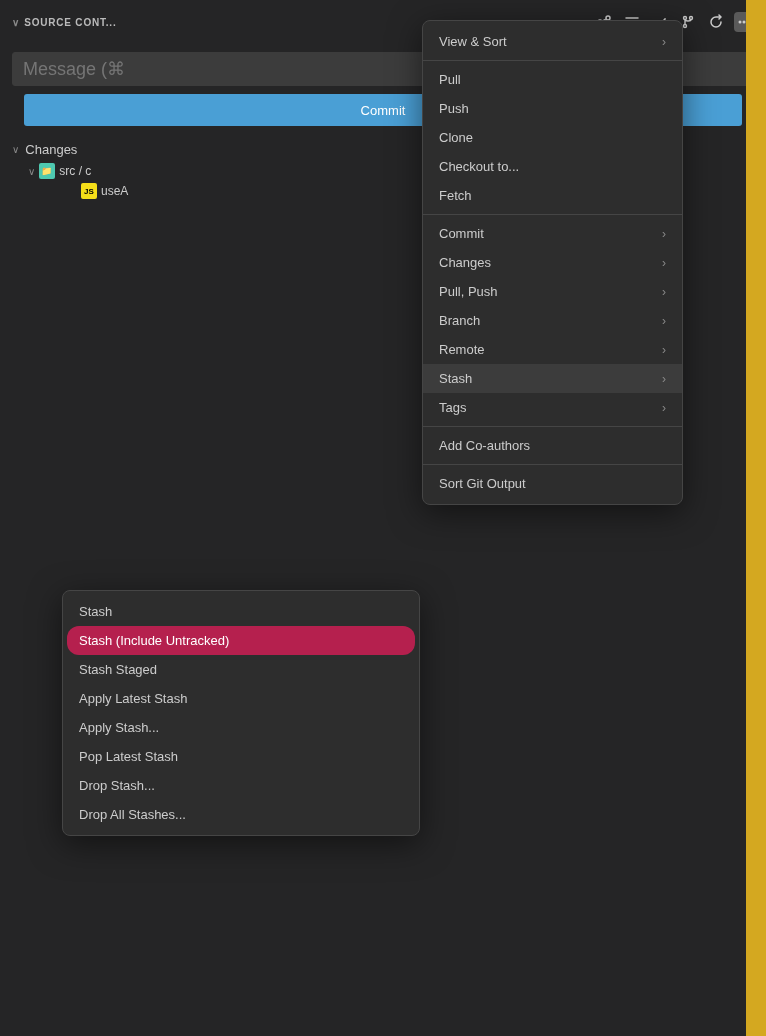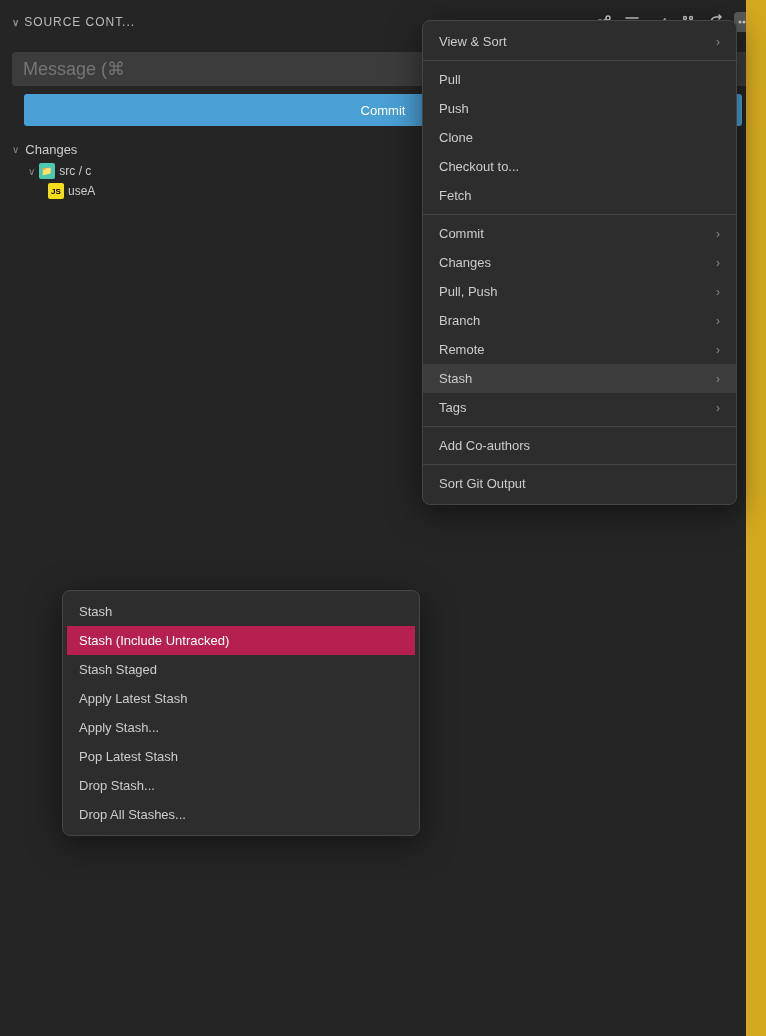--- a/index.html
+++ b/index.html
@@ -144,38 +144,39 @@
       width: 16px;
       height: 16px;
       background: #f5de19;
       border-radius: 2px;
       display: inline-flex;
       align-items: center;
       justify-content: center;
       font-size: 8px;
       color: #000;
       font-weight: bold;
+      margin-left: 33px;
     }
 
     
     .yellow-sidebar {
       position: absolute;
       right: 0;
       top: 0;
       width: 20px;
       height: 100%;
       background: #d4a820;
     }
 
     
     .main-menu {
       position: absolute;
       top: 20px;
       left: 422px;
-      width: 315px;
+      width: 261px;
       background: #2d2d2d;
       border: 1px solid #454545;
       border-radius: 8px;
       padding: 6px 0;
       z-index: 10;
       box-shadow: 0 8px 32px rgba(0,0,0,0.5);
     }
 
     .menu-item {
       display: flex;
@@ -221,35 +222,35 @@
       display: flex;
       align-items: center;
       padding: 7px 16px;
       color: #cccccc;
       font-size: 13px;
       cursor: pointer;
     }
 
     .sub-menu-item.highlighted {
       background: #b5204e;
-      border-radius: 0;
+      border-radius: 12px;
       margin: 0 4px;
       padding: 7px 12px;
       color: #ffffff;
     }
   </style>
 </head>
 <body>
 
 <div class="source-panel">
 
   <div class="source-header">
     <div class="source-title">
       <span style="color:#888; font-size:10px;">∨</span>
-      <span style="font-size:12px; font-weight:400; letter-spacing:0.08em; color:#bbb;text-align:right;">SOURCE CONT...</span>
+      <span style="font-size:10px; font-weight:700; letter-spacing:0.08em; color:#bbb;text-align:right;">SOURCE CONT...</span>
     </div>
     <div class="header-icons">
       <div class="header-icon">
         <svg width="16" height="16" viewBox="0 0 16 16" fill="#cccccc">
           <circle cx="4" cy="8" r="2" fill="none" stroke="#cccccc" stroke-width="1.5"></circle>
           <circle cx="12" cy="4" r="2" fill="none" stroke="#cccccc" stroke-width="1.5"></circle>
           <circle cx="12" cy="12" r="2" fill="none" stroke="#cccccc" stroke-width="1.5"></circle>
           <line x1="6" y1="7" x2="10" y2="5" stroke="#cccccc" stroke-width="1.2"></line>
           <line x1="6" y1="9" x2="10" y2="11" stroke="#cccccc" stroke-width="1.2"></line>
         </svg>

